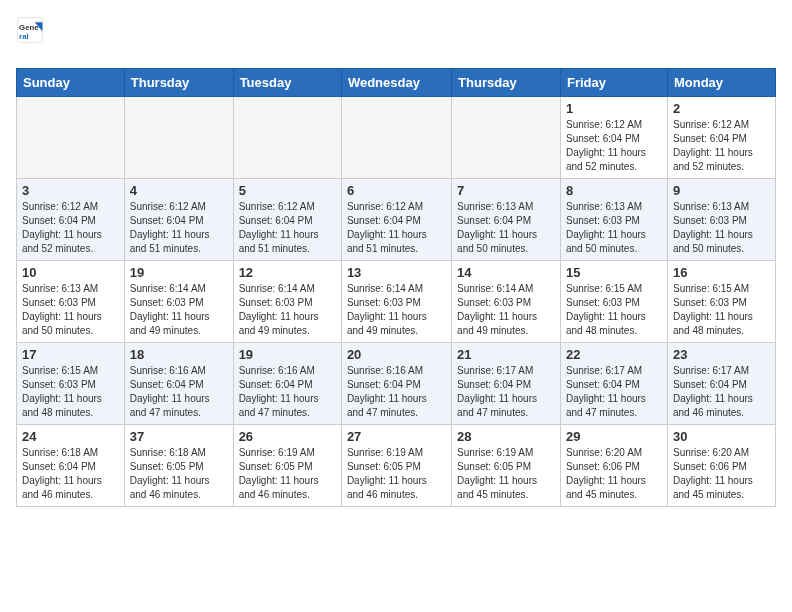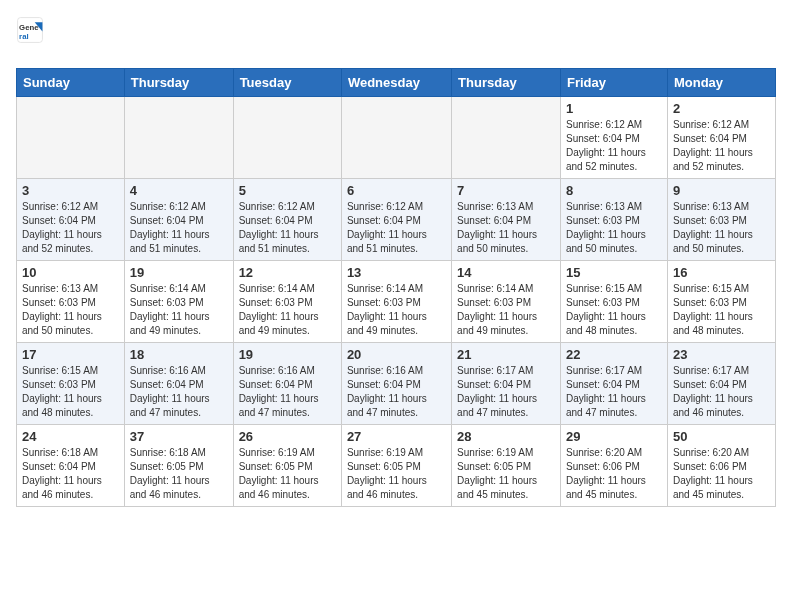--- a/index.html
+++ b/index.html
@@ -253,18 +253,18 @@
         </td>
         <td>
           <div class="day-num">28</div>
           <div class="day-info">Sunrise: 6:19 AM<br>Sunset: 6:05 PM<br>Daylight: 11 hours<br>and 45 minutes.</div>
         </td>
         <td>
           <div class="day-num">29</div>
           <div class="day-info">Sunrise: 6:20 AM<br>Sunset: 6:06 PM<br>Daylight: 11 hours<br>and 45 minutes.</div>
         </td>
         <td>
-          <div class="day-num">50</div>
+          <div class="day-num">30</div>
           <div class="day-info">Sunrise: 6:20 AM<br>Sunset: 6:06 PM<br>Daylight: 11 hours<br>and 45 minutes.</div>
         </td>
       </tr>
     </tbody>
 </table>
 
 </body></html>

